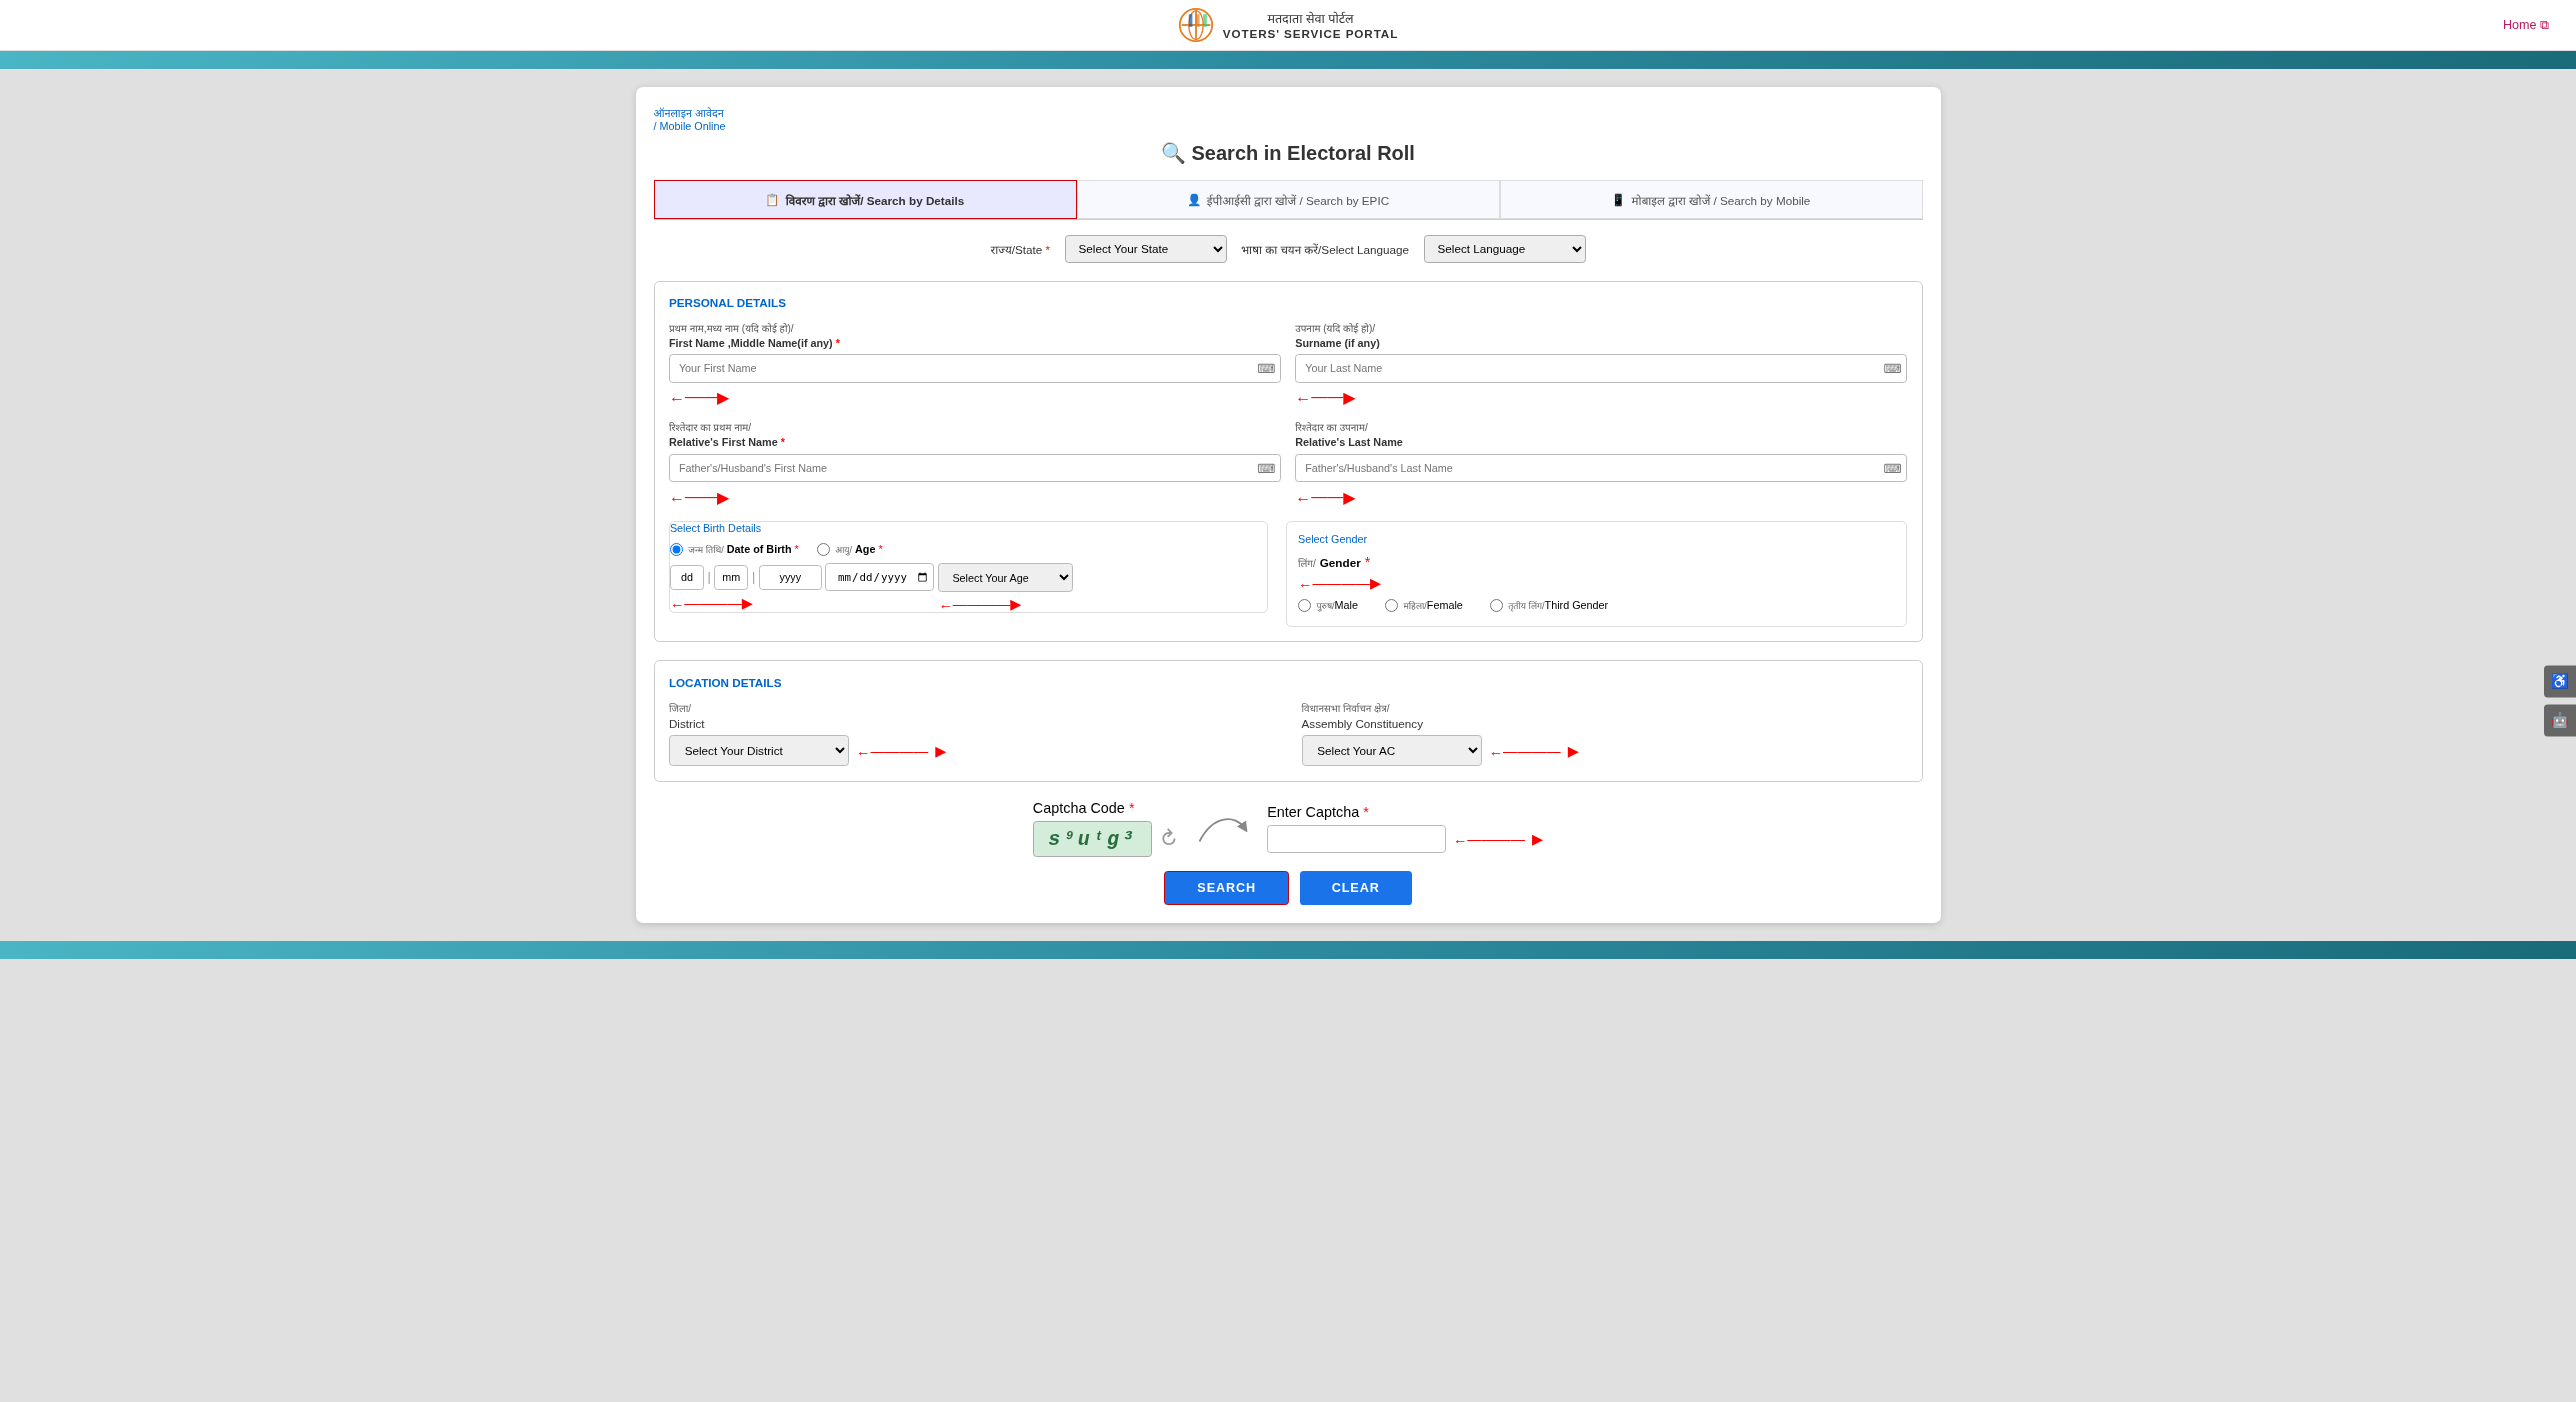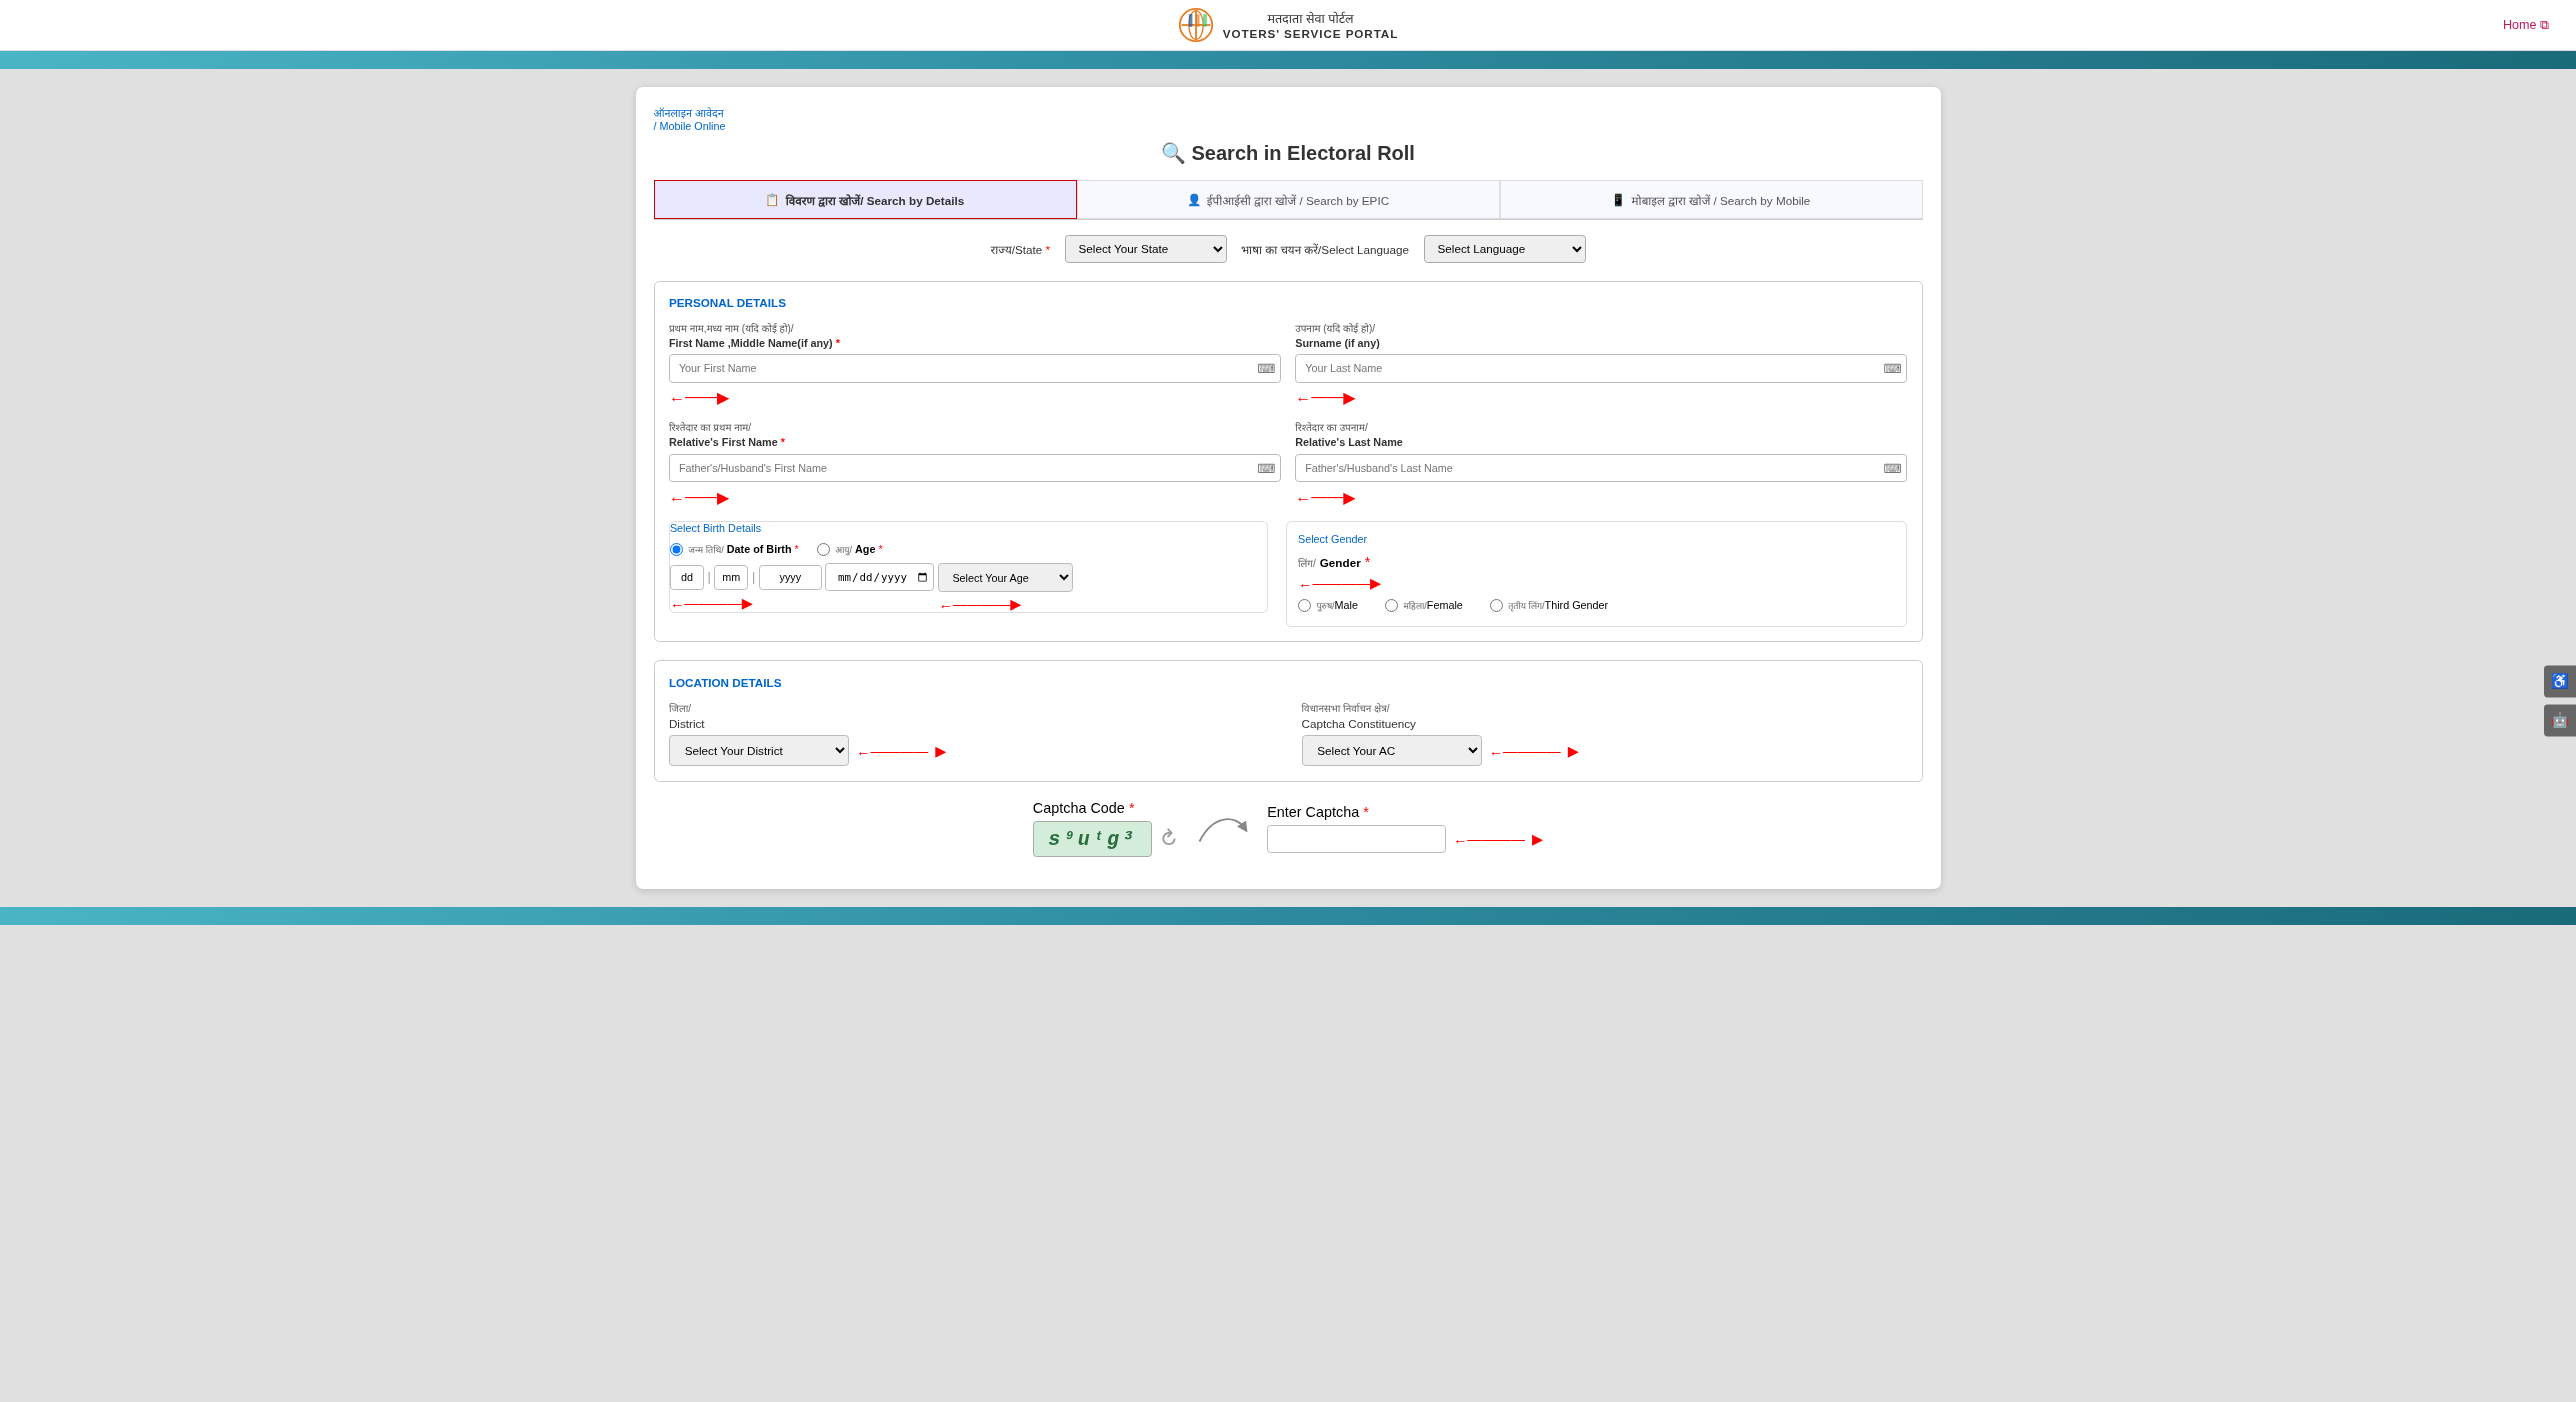--- a/index.html
+++ b/index.html
@@ -632,21 +632,21 @@
             <option value="">Select Your District</option>
           </select>
           <span style="color:red;font-size:14.4px;">←————</span>
           <span style="color:red;font-size:14.4px;"> ▶</span>
         </div>
       </div>
 
       <div class="location-field">
         <label>
           <span class="hindi-label">विधानसभा निर्वाचन क्षेत्र/</span>
-          <span class="eng-label">Captcha Constituency</span>
+          <span class="eng-label">Assembly Constituency</span>
         </label>
         <div style="display:flex;align-items:center;gap:7.2px;">
           <select>
             <option value="">Select Your AC</option>
           </select>
           <span style="color:red;font-size:14.4px;">←————</span>
           <span style="color:red;font-size:14.4px;"> ▶</span>
         </div>
       </div>
 
@@ -684,20 +684,24 @@
         <span class="required"> *</span>
       </span>
       <div style="display:flex;align-items:center;gap:7.2px;margin-top:5.4px;">
         <input type="text" class="captcha-input" style="">
         <span style="color:red;font-size:14.4px;">←————</span>
         <span style="color:red;font-size:14.4px;"> ▶</span>
       </div>
     </div>
   </div>
 
+  <div class="button-row">
+    <button class="btn-search">SEARCH</button>
+    <button class="btn-clear">CLEAR</button>
+  </div>
 
 </div>
 
 <div class="teal-banner"></div>
 
 <div class="floating-btn-right">
   <div class="floating-btn">
     <span>♿</span>
   </div>
   <div class="floating-btn">

